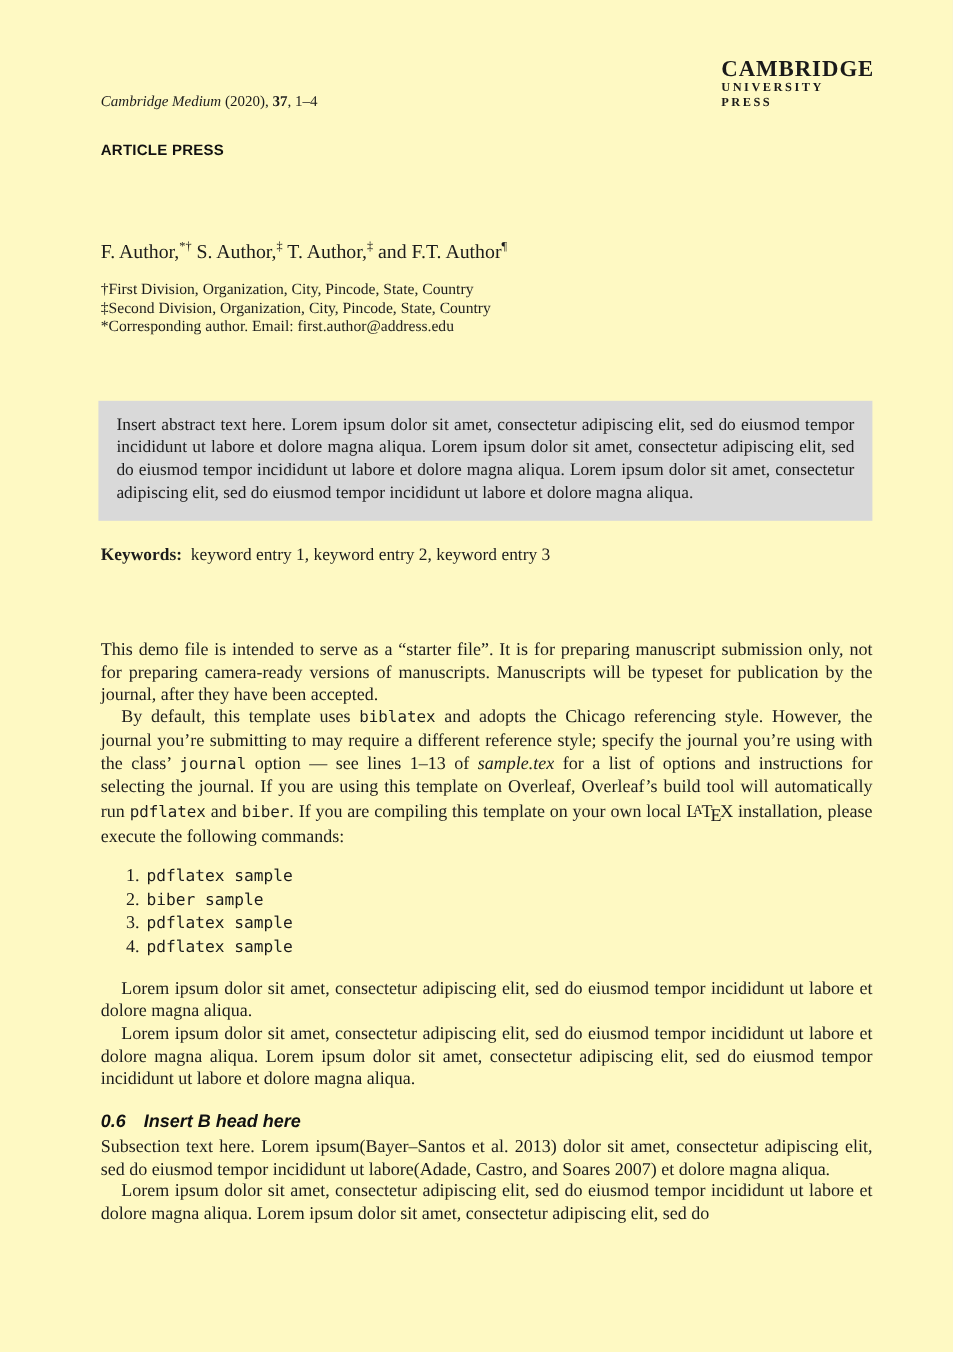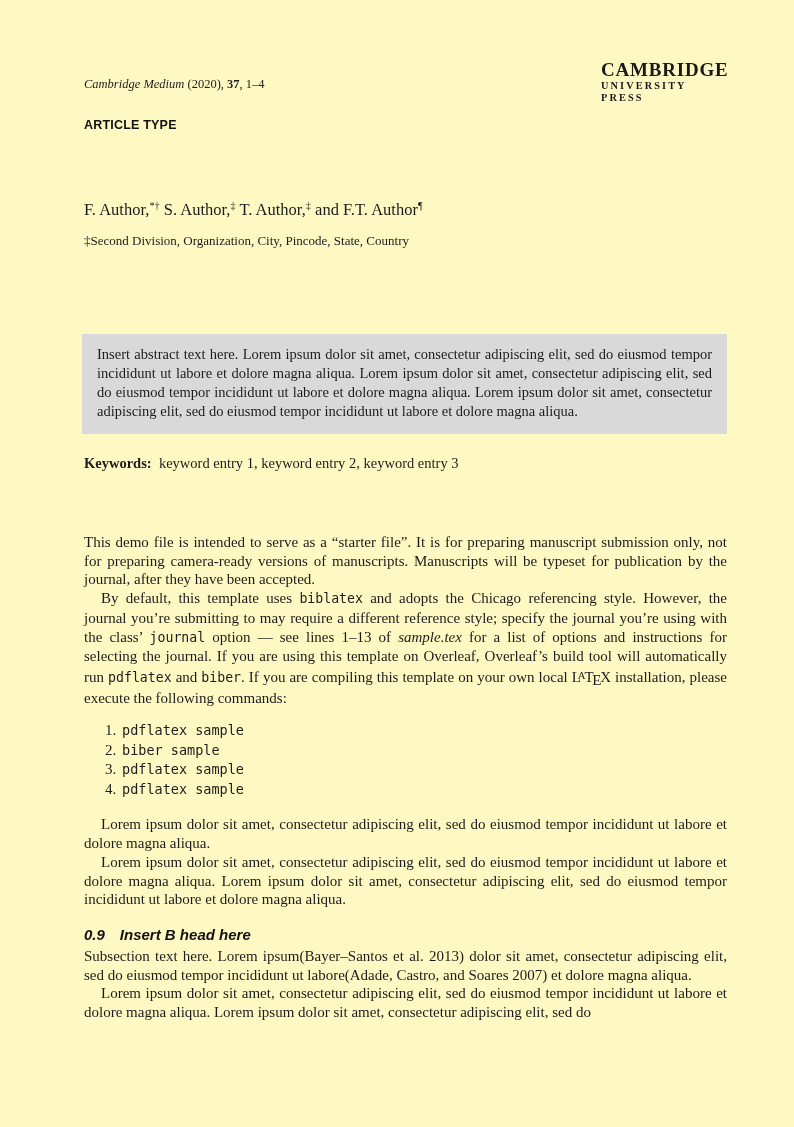--- a/index.html
+++ b/index.html
@@ -13,21 +13,21 @@
     font-family: "Liberation Serif", "DejaVu Serif", serif;
     overflow: hidden;
     padding-left: 44px;
   }
   
   .journal-line {
     position: absolute; left: 84px; top: 77px;
     font-size: 12.5px; color: #1c1c1c;
   }
   .publisher-logo {
-    position: absolute; left: 601px; top: 60px; width: 130px;
+    position: absolute; left: 601px; top: 48px; width: 130px;
     text-align: left; color: #1a1a1a;
   }
   .pub-1 {
     font-family: "Liberation Serif", serif;
     font-weight: bold; font-size: 19px; letter-spacing: 0.8px; line-height: 20px;
   }
   .pub-2 {
     font-family: "Liberation Serif", serif;
     font-weight: bold; font-size: 10.3px; letter-spacing: 2.1px; line-height: 12px;
   }
@@ -106,27 +106,29 @@
 
 <div class="page">
 
   <div class="journal-line"><span class="seg-italic">Cambridge Medium</span><span> (2020), </span><span class="seg-bold">37</span><span>, 1–4</span></div>
 
   <div class="publisher-logo">
     <div class="pub-1">CAMBRIDGE</div>
     <div class="pub-2">UNIVERSITY PRESS</div>
   </div>
 
-  <div class="article-type">ARTICLE TYPE</div>
+  <div class="article-type">ARTICLE PRESS</div>
 
 
   <div class="authors"><span>F. Author,</span><span class="seg-sup">*†</span><span> S. Author,</span><span class="seg-sup">‡</span><span> T. Author,</span><span class="seg-sup">‡</span><span> and F.T. Author</span><span class="seg-sup">¶</span></div>
 
   <div class="affiliations">
+    <div>†First Division, Organization, City, Pincode, State, Country</div>
     <div>‡Second Division, Organization, City, Pincode, State, Country</div>
+    <div>*Corresponding author. Email: first.author@address.edu</div>
   </div>
 
   <section class="abstract-box">
     <p class="abstract-text">Insert abstract text here. Lorem ipsum dolor sit amet, consectetur adipiscing elit, sed do eiusmod tempor incididunt ut labore et dolore magna aliqua. Lorem ipsum dolor sit amet, consectetur adipiscing elit, sed do eiusmod tempor incididunt ut labore et dolore magna aliqua. Lorem ipsum dolor sit amet, consectetur adipiscing elit, sed do eiusmod tempor incididunt ut labore et dolore magna aliqua.</p>
   </section>
 
   <div class="keywords"><span class="seg-bold">Keywords:</span><span> keyword entry 1, keyword entry 2, keyword entry 3</span></div>
 
   <main class="main">
 
@@ -138,19 +140,19 @@
     <ol class="cmd-list">
       <li><span class="mono">pdflatex sample</span></li>
       <li><span class="mono">biber sample</span></li>
       <li><span class="mono">pdflatex sample</span></li>
       <li><span class="mono">pdflatex sample</span></li>
     </ol>
 
     <p class="indent">Lorem ipsum dolor sit amet, consectetur adipiscing elit, sed do eiusmod tempor incididunt ut labore et dolore magna aliqua.</p>
     <p class="indent">Lorem ipsum dolor sit amet, consectetur adipiscing elit, sed do eiusmod tempor incididunt ut labore et dolore magna aliqua. Lorem ipsum dolor sit amet, consectetur adipiscing elit, sed do eiusmod tempor incididunt ut labore et dolore magna aliqua.</p>
 
-    <h3 class="subsec-head"><span class="sec-num">0.9</span><span>Insert B head here</span></h3>
+    <h3 class="subsec-head"><span class="sec-num">0.6</span><span>Insert B head here</span></h3>
 
     <p class="noindent">Subsection text here. Lorem ipsum(Bayer–Santos et al. 2013) dolor sit amet, consectetur adipiscing elit, sed do eiusmod tempor incididunt ut labore(Adade, Castro, and Soares 2007) et dolore magna aliqua.</p>
     <p class="indent">Lorem ipsum dolor sit amet, consectetur adipiscing elit, sed do eiusmod tempor incididunt ut labore et dolore magna aliqua. Lorem ipsum dolor sit amet, consectetur adipiscing elit, sed do</p>
 
   </main>
 </div>
 
 </body></html>

